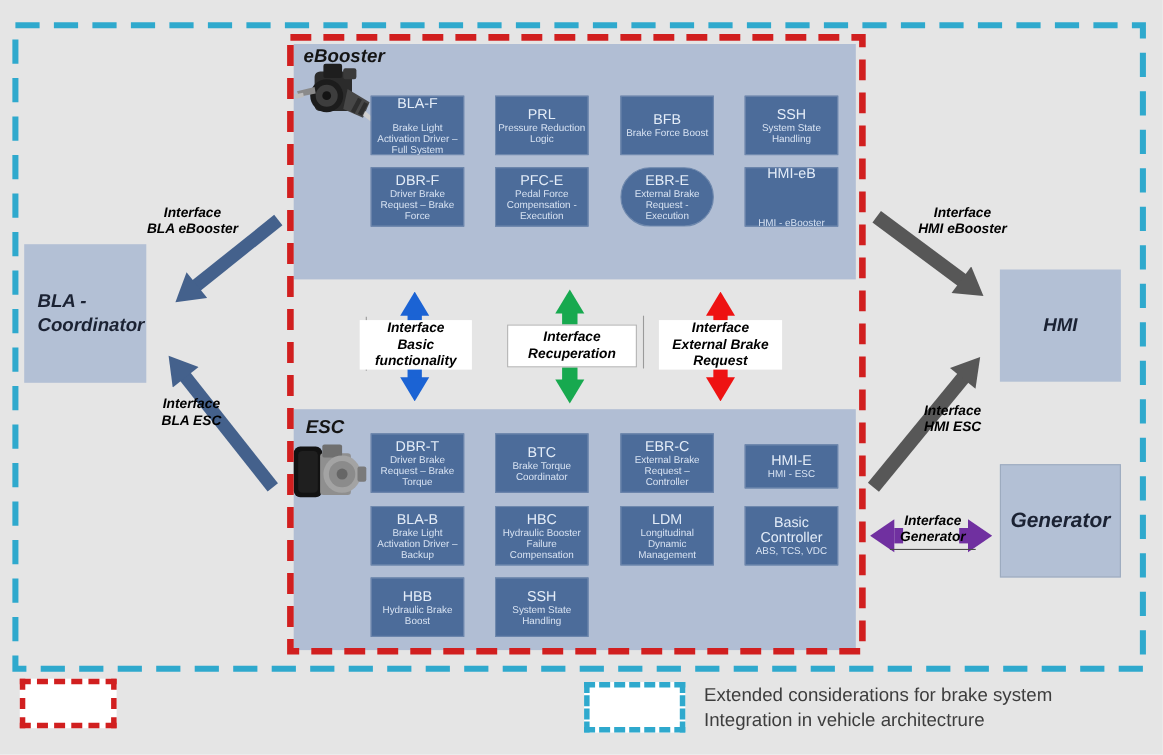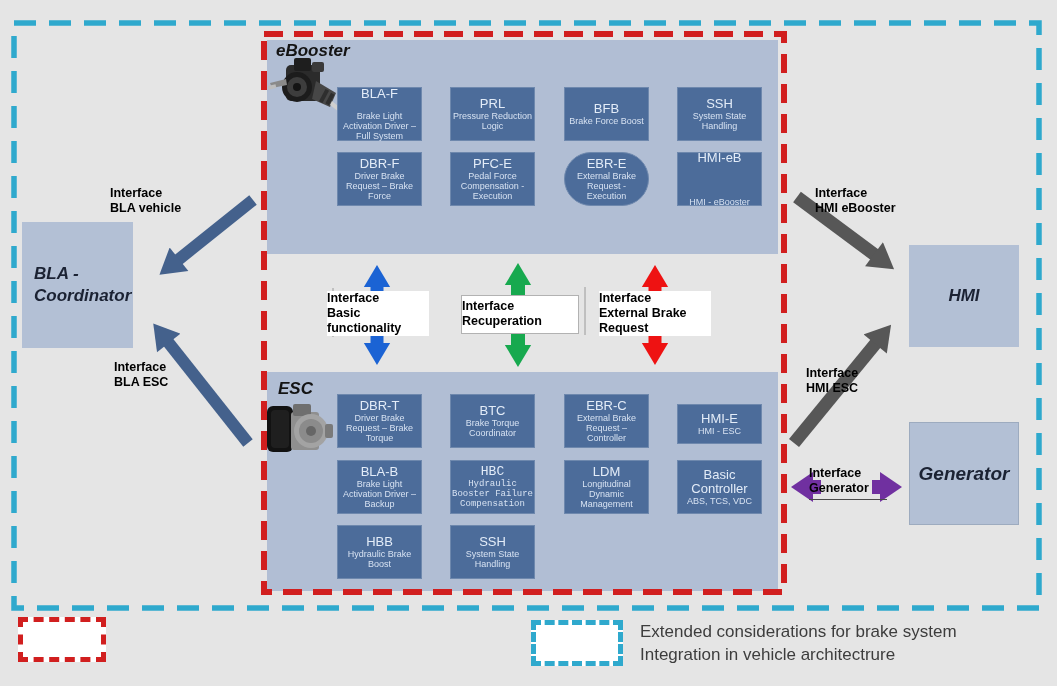--- a/index.html
+++ b/index.html
@@ -15,22 +15,22 @@
   .bt{font-size:13px;line-height:14px;color:#e3ecf8;}
   .bd{font-size:9px;line-height:10px;color:#d7e2f2;}
   .bigbox{position:absolute;background:#b3c0d5;z-index:2;color:#1b2233;
           display:flex;flex-direction:column;justify-content:center;}
   .box-bla{left:22px;top:222px;width:111px;height:126px;padding-left:12px;box-sizing:border-box;
            font-weight:bold;font-style:italic;font-size:17px;line-height:22px;}
   .box-hmi{left:909px;top:245px;width:110px;height:102px;align-items:center;
            font-weight:bold;font-style:italic;font-size:17px;}
   .box-gen{left:909px;top:422px;width:110px;height:103px;align-items:center;
            font-weight:bold;font-style:italic;font-size:19px;border:1px solid #9dabbf;box-sizing:border-box;}
-  .ilabel{position:absolute;font-weight:bold;font-size:12.5px;line-height:15px;
-          color:#000;z-index:10;}
+  .ilabel{position:absolute;font-weight:bold;font-style:italic;font-size:12.5px;line-height:15px;
+          text-align:center;color:#000;z-index:10;}
   .mid-label{background:#ffffff;}
   .recup{border:1px solid #b2b2b2;padding:3px 0 4px 0;}
   .gen-label{border-bottom:1px solid #4a4a4a;padding-bottom:3px;}
   .legend-swatch{position:absolute;box-sizing:border-box;z-index:4;background:#fff;}
   .swatch-red{left:18px;top:617px;width:88px;height:45px;border:5px dashed #d11f1f;}
   .swatch-cyan{left:531px;top:620px;width:92px;height:46px;border:5px dashed #2fa9cd;}
   .legend-text{position:absolute;z-index:4;font-size:18px;line-height:23px;color:#121212;}
   .legend-text-right{left:640px;top:620px;font-size:17px;color:#3d3d3d;}
   .legend-text-left{left:125px;top:616px;}
   .overlay{position:absolute;left:0;top:0;z-index:5;pointer-events:none;}
@@ -119,21 +119,21 @@
     <div class="bd">External Brake Request – Controller</div>
   </div>
   <div class="blk" style="left:677px;top:404px;height:40px;">
     <div class="bt">HMI-E</div>
     <div class="bd">HMI - ESC</div>
   </div>
   <div class="blk" style="left:337px;top:460px;">
     <div class="bt">BLA-B</div>
     <div class="bd">Brake Light Activation Driver – Backup</div>
   </div>
-  <div class="blk" style="left:450px;top:460px;font-family:Liberation Mono, monospace;">
+  <div class="blk" style="left:450px;top:460px;">
     <div class="bt">HBC</div>
     <div class="bd">Hydraulic Booster Failure Compensation</div>
   </div>
   <div class="blk" style="left:564px;top:460px;">
     <div class="bt">LDM</div>
     <div class="bd">Longitudinal Dynamic Management</div>
   </div>
   <div class="blk" style="left:677px;top:460px;">
     <div class="bt">Basic Controller</div>
     <div class="bd">ABS, TCS, VDC</div>
@@ -195,21 +195,21 @@
     <line x1="794" y1="443" x2="876" y2="343" stroke="#575757" stroke-width="13" marker-end="url(#ah-gray)"></line>
 
     <polygon points="791,487 813,472 813,502" fill="#7030a0"></polygon>
     <rect x="813" y="480" width="8" height="14" fill="#7030a0"></rect>
     <polygon points="902,487 880,472 880,502" fill="#7030a0"></polygon>
     <rect x="872" y="480" width="8" height="14" fill="#7030a0"></rect>
   </svg>
 
   <div class="ilabel" style="left:110px;top:186px;width:130px;">
     <div>Interface</div>
-    <div>BLA vehicle</div>
+    <div>BLA eBooster</div>
   </div>
   <div class="ilabel" style="left:114px;top:360px;width:120px;">
     <div>Interface</div>
     <div>BLA ESC</div>
   </div>
   <div class="ilabel" style="left:815px;top:186px;width:120px;">
     <div>Interface</div>
     <div>HMI eBooster</div>
   </div>
   <div class="ilabel" style="left:806px;top:366px;width:120px;">

